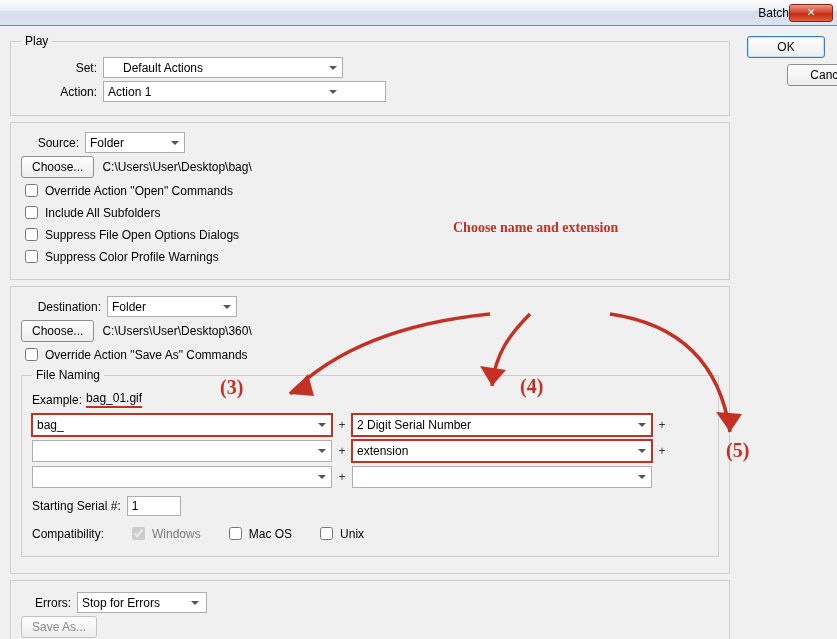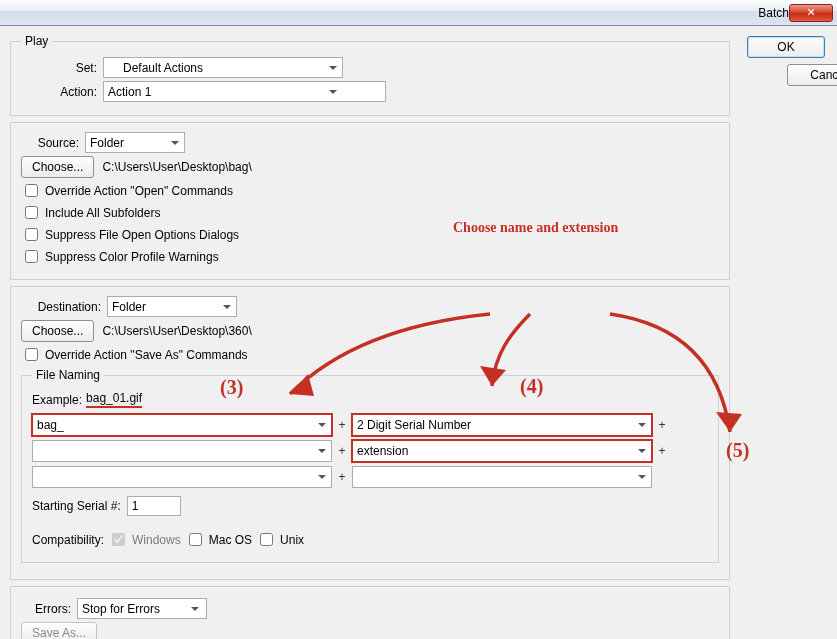--- a/index.html
+++ b/index.html
@@ -294,21 +294,21 @@
           <div class="select-wrap">
             <input type="text" class="name-input" value="" style="">
           </div>
         </div>
 
         <div class="row" style="margin-top:8px;">
           <span>Starting Serial #:</span>
           <span style="width:6px;"></span>
           <input type="text" class="serial-input" value="1" style="">
         </div>
-        <div class="row" style="margin-top:14px; gap:4px;">
+        <div class="row" style="margin-top:8px; gap:24px;">
           <span>Compatibility:</span>
           <label class="chk" style="margin:0;">
             <input type="checkbox" checked="" disabled="" style="">
               <span style="color:#7a7a7a;">Windows</span>
           </label>
           <label class="chk" style="margin:0;">
             <input type="checkbox" style="">
               <span>Mac OS</span>
           </label>
           <label class="chk" style="margin:0;">

